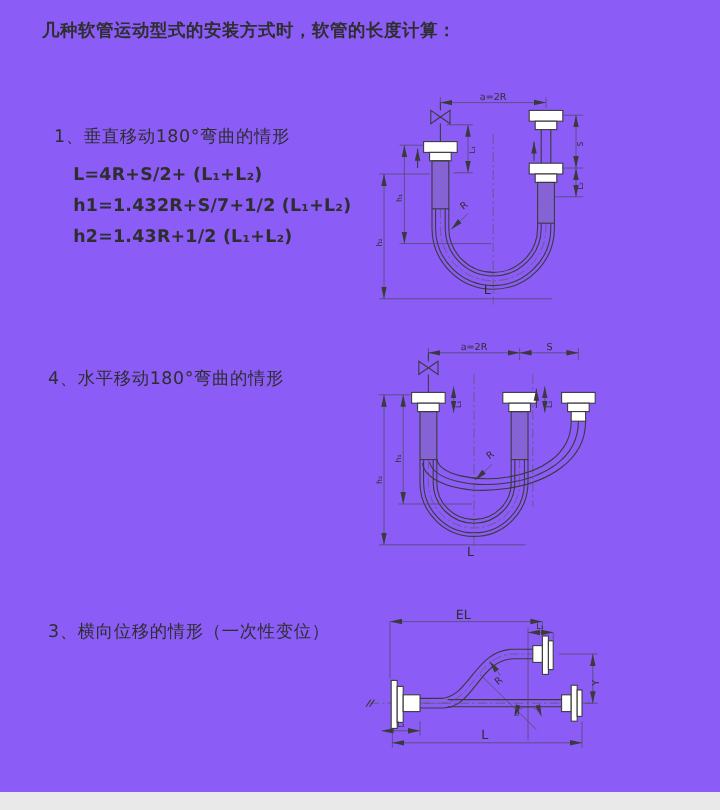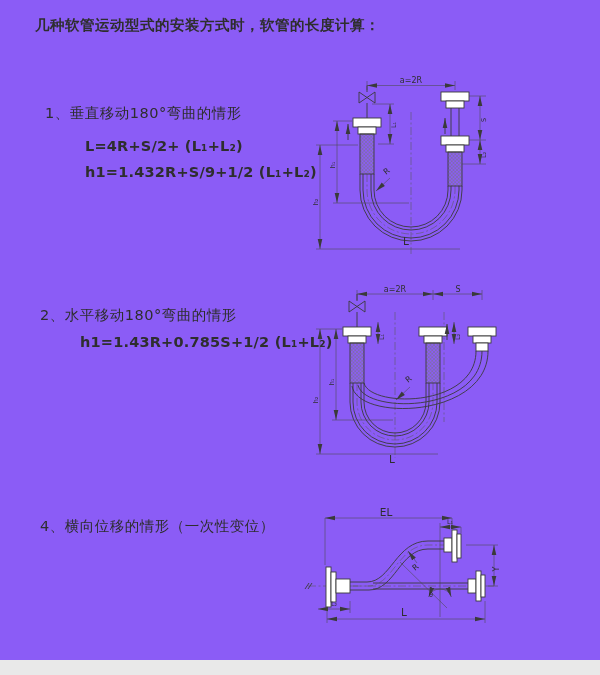--- a/index.html
+++ b/index.html
@@ -5,21 +5,21 @@
   html,body{margin:0;padding:0;background:#e9e9e9;}
   .page{position:relative;width:600px;height:660px;background:#8b5cf6;overflow:hidden;
         font-family:"DejaVu Sans",sans-serif;color:#2e2e2e;}
   .title{position:absolute;left:35px;top:16px;font-size:14.5px;font-weight:700;
          letter-spacing:.5px;margin:0;white-space:nowrap;}
   .sec{position:absolute;}
   .sec1{left:45px;top:104px;}
   .sec2{left:40px;top:306px;}
   .sec3{left:40px;top:517px;}
   .heading{font-size:14.5px;font-weight:400;white-space:nowrap;letter-spacing:.5px;}
-  .formula{font-size:14.5px;font-weight:600;margin:8px 0 0 40px;line-height:18px;
+  .formula{font-size:14.5px;font-weight:600;margin:8px 0 0 16px;line-height:18px;
            white-space:nowrap;letter-spacing:.2px;}
   .formula.first{margin-top:14px;}
   svg.diagram{position:absolute;}
   svg.d1{left:310px;top:72px;width:285px;height:190px;}
   svg.d2{left:308px;top:282px;width:295px;height:186px;}
   svg.d3{left:298px;top:505px;width:302px;height:150px;}
   
   .ol{stroke:#3a3a3a;fill:none;stroke-width:.9;}          
   .fl{stroke:#3a3a3a;fill:#ffffff;stroke-width:.9;}        
   .br{stroke:#3a3a3a;stroke-width:.9;}                     
@@ -32,21 +32,22 @@
 </head>
 <body>
 
 <div class="page">
 
   <h1 class="title">几种软管运动型式的安装方式时，软管的长度计算：</h1>
 
   <div class="sec sec1">
     <div class="heading">1、垂直移动180°弯曲的情形</div>
     <div class="formula first">L=4R+S/2+ (L₁+L₂)</div>
-    <div class="formula">h1=1.432R+S/9+1/2 (L₁+L₂)</div>
+    <div class="formula">h1=1.432R+S/7+1/2 (L₁+L₂)</div>
+    <div class="formula">h2=1.43R+1/2 (L₁+L₂)</div>
   </div>
 
   <svg class="diagram d1" viewBox="0 0 285 190">
     <defs>
       <pattern id="hatch1" width="3.5" height="3.5" patternUnits="userSpaceOnUse">
         <path d="M0 0L3.5 3.5M3.5 0L0 3.5" stroke="#777" stroke-width="0.5"></path>
       </pattern>
       <marker id="ar1" viewBox="0 0 10 6" markerWidth="10" markerHeight="6" refX="10" refY="3" orient="auto-start-reverse" markerUnits="userSpaceOnUse">
         <path d="M0 0.7 L10 3 L0 5.3 Z" fill="#3a3a3a"></path>
       </marker>
@@ -126,22 +127,21 @@
       <line class="dl" x1="170" y1="24" x2="170" y2="68" marker-start="url(#ar1)" marker-end="url(#ar1)"></line>
       <text class="lbs" transform="translate(176 50) rotate(-90)">S</text>
       <line class="dl" x1="170" y1="68" x2="170" y2="92" marker-start="url(#ar1)" marker-end="url(#ar1)"></line>
       <text class="lbs" transform="translate(176 86) rotate(-90)">L₂</text>
     </g>
 
     <text class="lbL" x="96" y="173" text-anchor="middle">L</text>
   </svg>
 
   <div class="sec sec2">
-    <div class="heading">2、水平移动180°弯曲的情形</div>
-    <div class="formula">h1=1.43R+0.785S+1/2 (L₁+L₂)</div>
+    <div class="heading">4、水平移动180°弯曲的情形</div>
   </div>
 
   <svg class="diagram d2" viewBox="0 0 295 186">
     <defs>
       <pattern id="hatch2" width="3.5" height="3.5" patternUnits="userSpaceOnUse">
         <path d="M0 0L3.5 3.5M3.5 0L0 3.5" stroke="#777" stroke-width="0.5"></path>
       </pattern>
       <marker id="ar2" viewBox="0 0 10 6" markerWidth="10" markerHeight="6" refX="10" refY="3" orient="auto-start-reverse" markerUnits="userSpaceOnUse">
         <path d="M0 0.7 L10 3 L0 5.3 Z" fill="#3a3a3a"></path>
       </marker>
@@ -221,21 +221,21 @@
     </g>
     <g>
       <line class="dl" x1="146" y1="40" x2="146" y2="62" marker-start="url(#ar2)" marker-end="url(#ar2)"></line>
       <text class="lbs" transform="translate(152 58) rotate(-90)">L₂</text>
     </g>
 
     <text class="lbL" x="84" y="181" text-anchor="middle">L</text>
   </svg>
 
   <div class="sec sec3">
-    <div class="heading">4、横向位移的情形（一次性变位）</div>
+    <div class="heading">3、横向位移的情形（一次性变位）</div>
   </div>
 
   <svg class="diagram d3" viewBox="0 0 302 150">
     <defs>
       <marker id="ar3" viewBox="0 0 10 6" markerWidth="10" markerHeight="6" refX="10" refY="3" orient="auto-start-reverse" markerUnits="userSpaceOnUse">
         <path d="M0 0.7 L10 3 L0 5.3 Z" fill="#3a3a3a"></path>
       </marker>
     </defs>
 
     <g>

